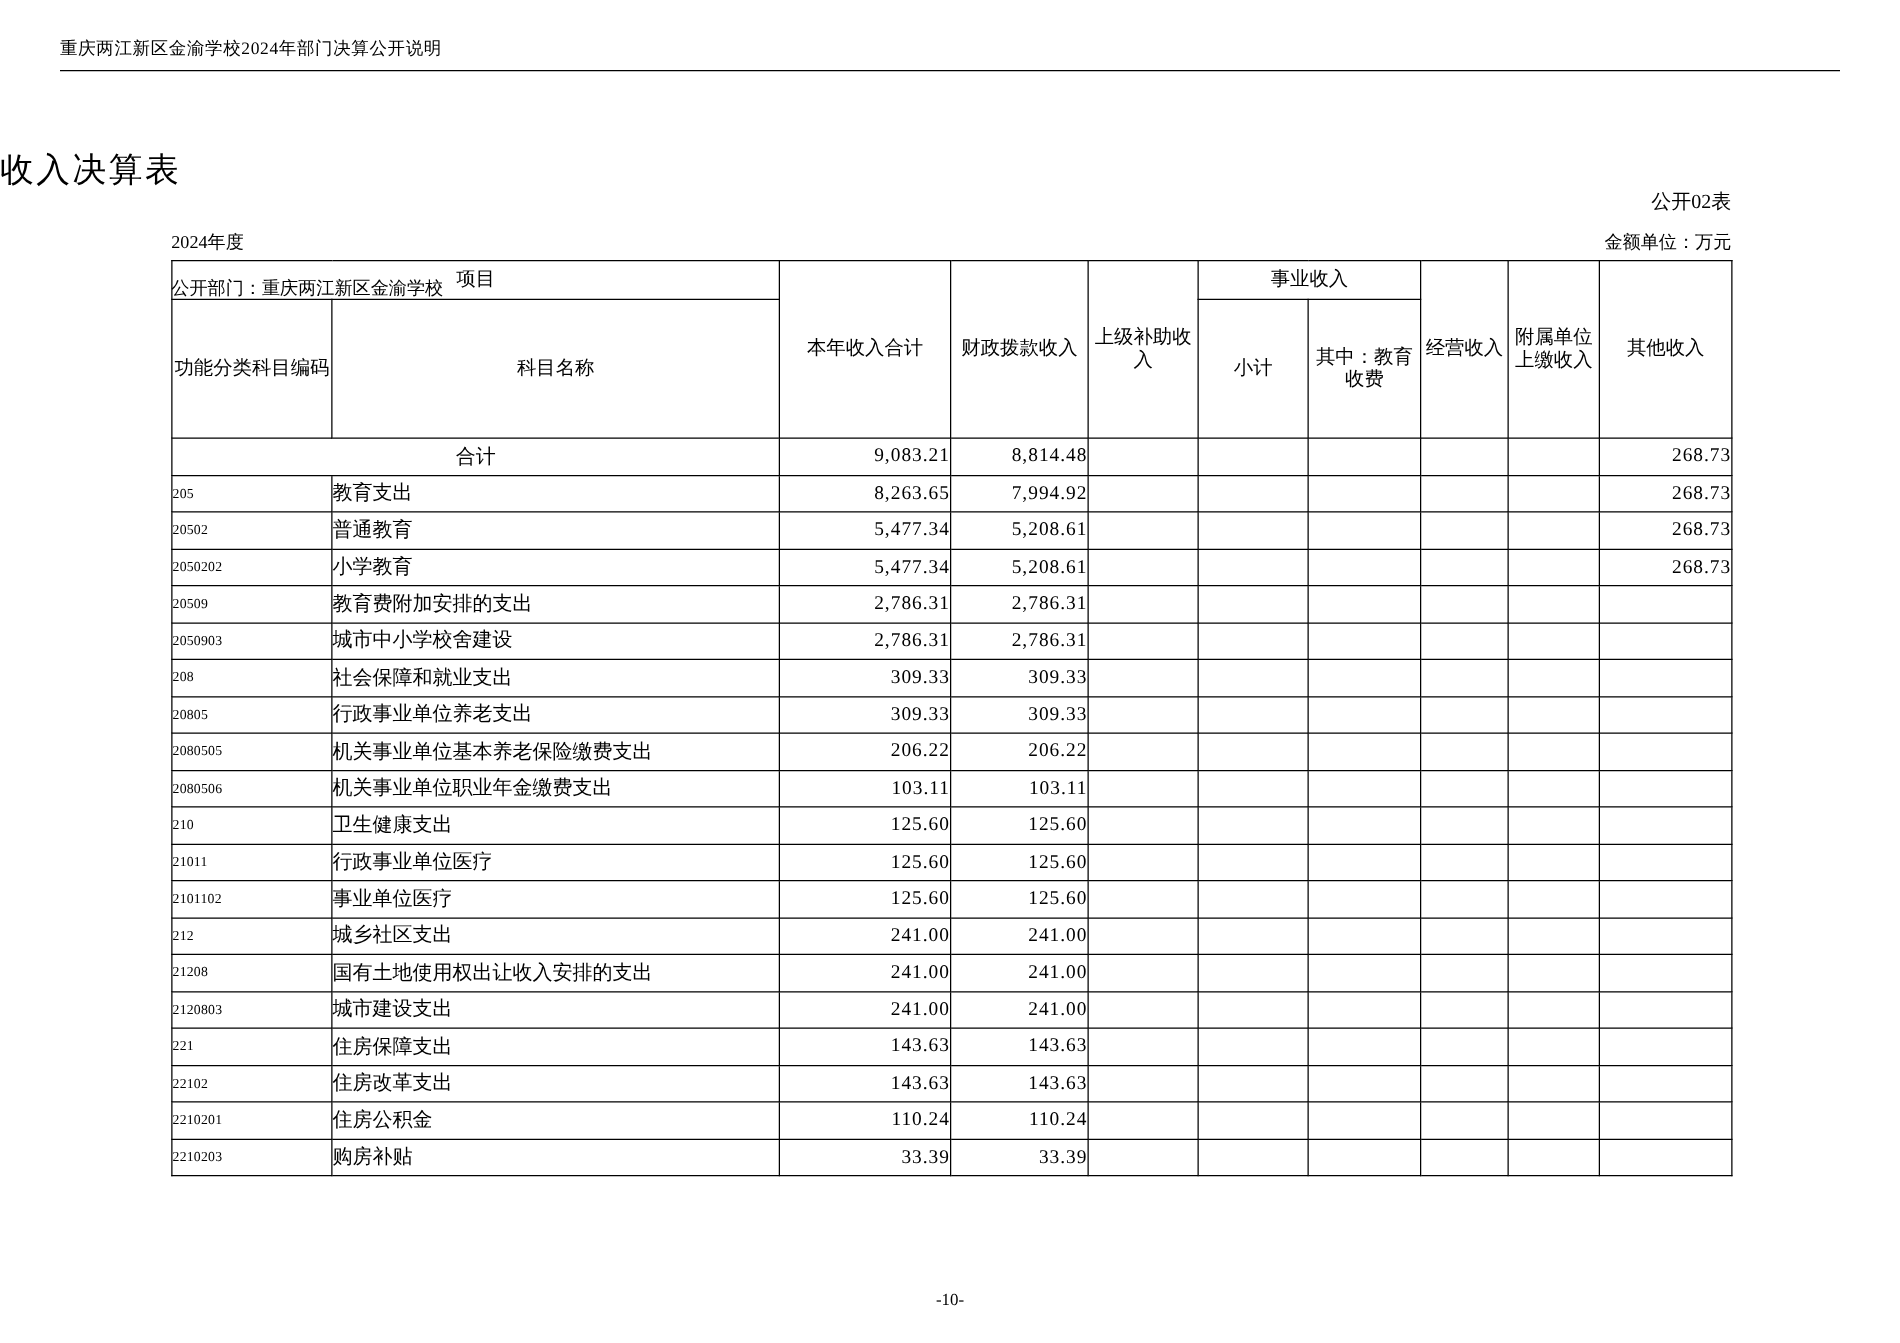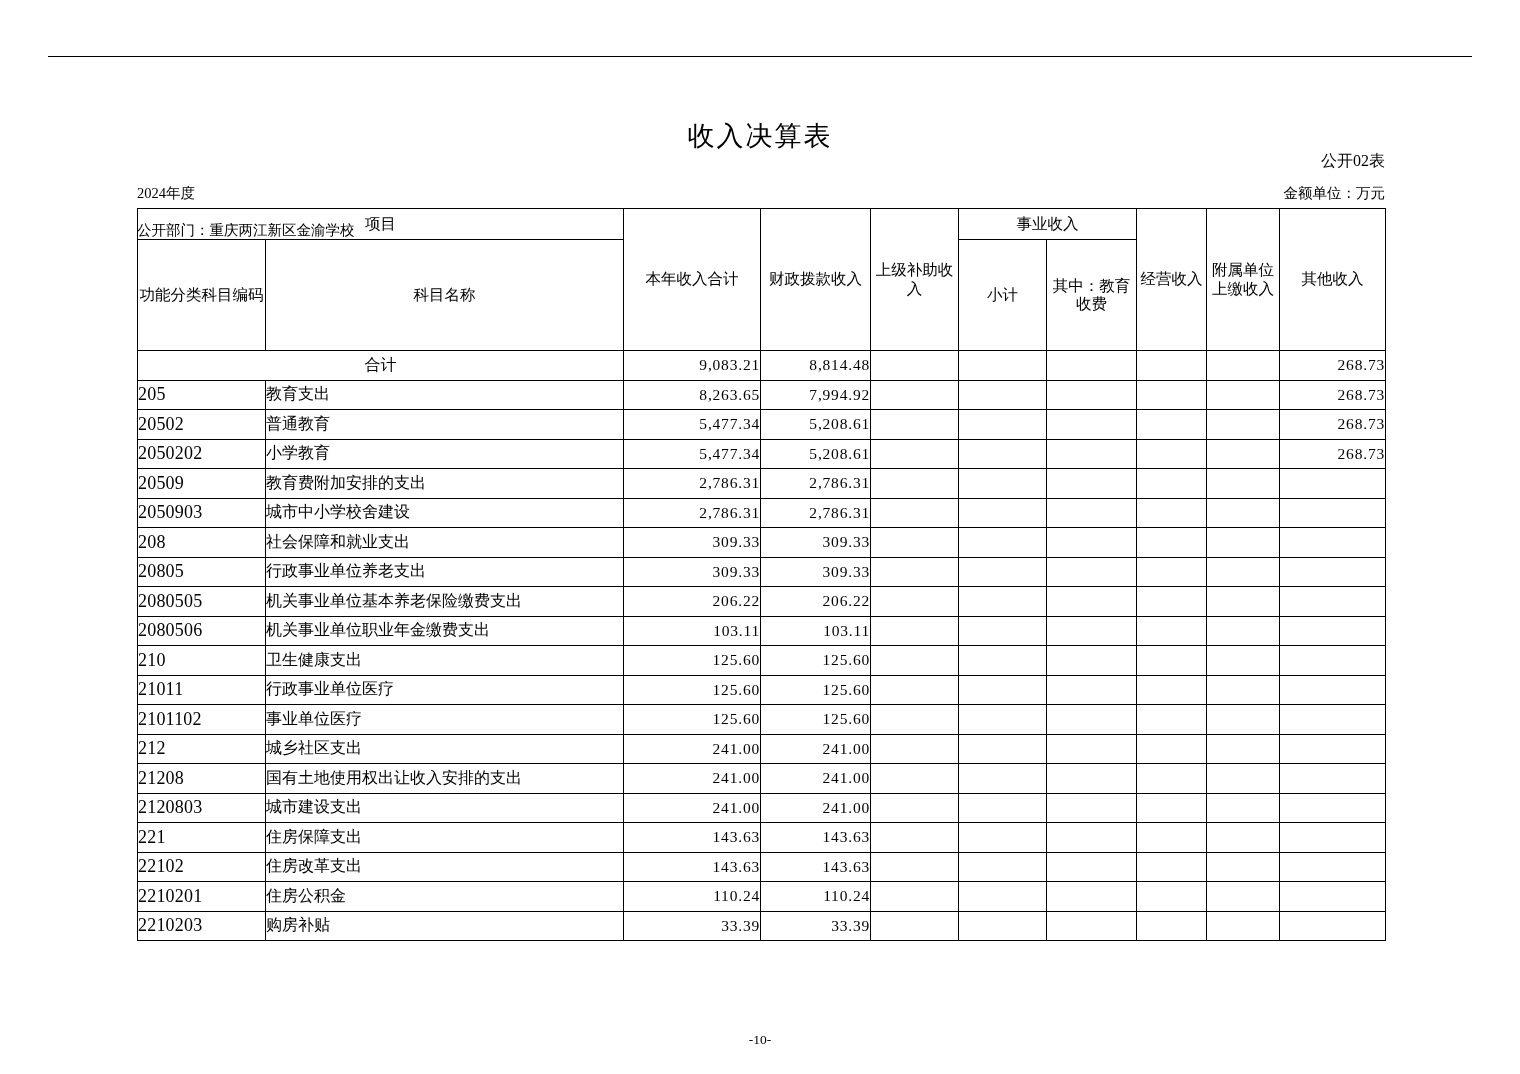--- a/index.html
+++ b/index.html
@@ -37,21 +37,20 @@
     width: 1424px;
     height: 1px;
     background: #000000;
   }
   
   .doc-title {
     position: absolute;
     top: 118px;
     left: 0;
     width: 1520px;
-    text-align: center;
     font-size: 27px;
     letter-spacing: 2px;
   }
   .table-code {
     position: absolute;
     top: 151px;
     right: 135px;
     font-size: 16px;
   }
   .meta-row {
@@ -101,21 +100,21 @@
     font-size: 15.5px;
     line-height: 1.18;
     padding: 3px 2px;
   }
   th.hd-narrow {
     letter-spacing: 0px;
   }
   td.code {
     padding-left: 4px;
     height: 28.5px;
-    font-size: 18px;
+    font-size: 11px;
     letter-spacing: 0.2px;
   }
   td.name {
     padding-left: 8px;
     font-size: 16px;
   }
   td.num {
     text-align: right;
     padding-right: 7px;
     font-size: 15.5px;
@@ -156,20 +155,21 @@
     width: 1520px;
     text-align: center;
     font-size: 13.5px;
   }
 </style>
 </head>
 <body>
 
 <div class="page">
 
+  <div class="page-header">重庆两江新区金渝学校2024年部门决算公开说明</div>
   <div class="header-rule"></div>
 
   <div class="doc-title">收入决算表</div>
   <div class="table-code">公开02表</div>
 
   <div class="meta-row">
     <span class="meta-left">公开部门：重庆两江新区金渝学校</span>
     <span class="meta-center">2024年度</span>
     <span class="meta-right">金额单位：万元</span>
   </div>

